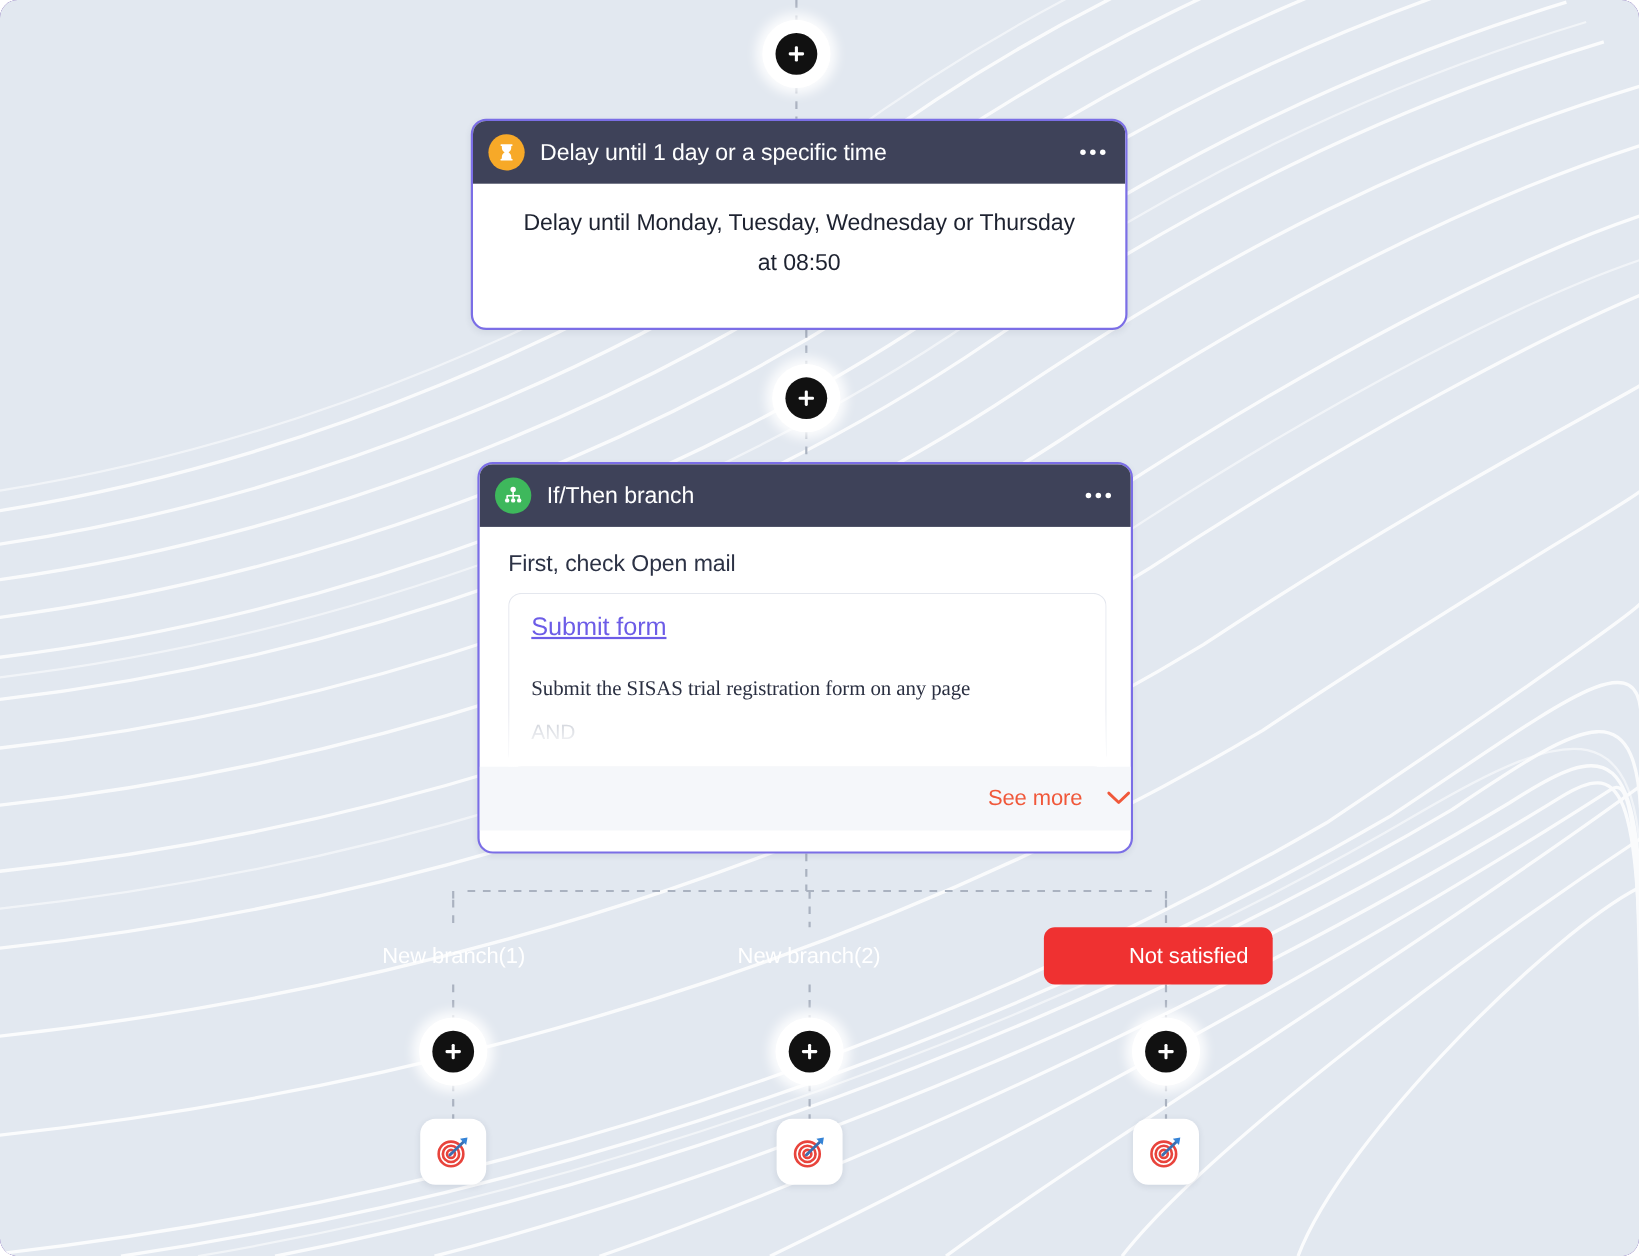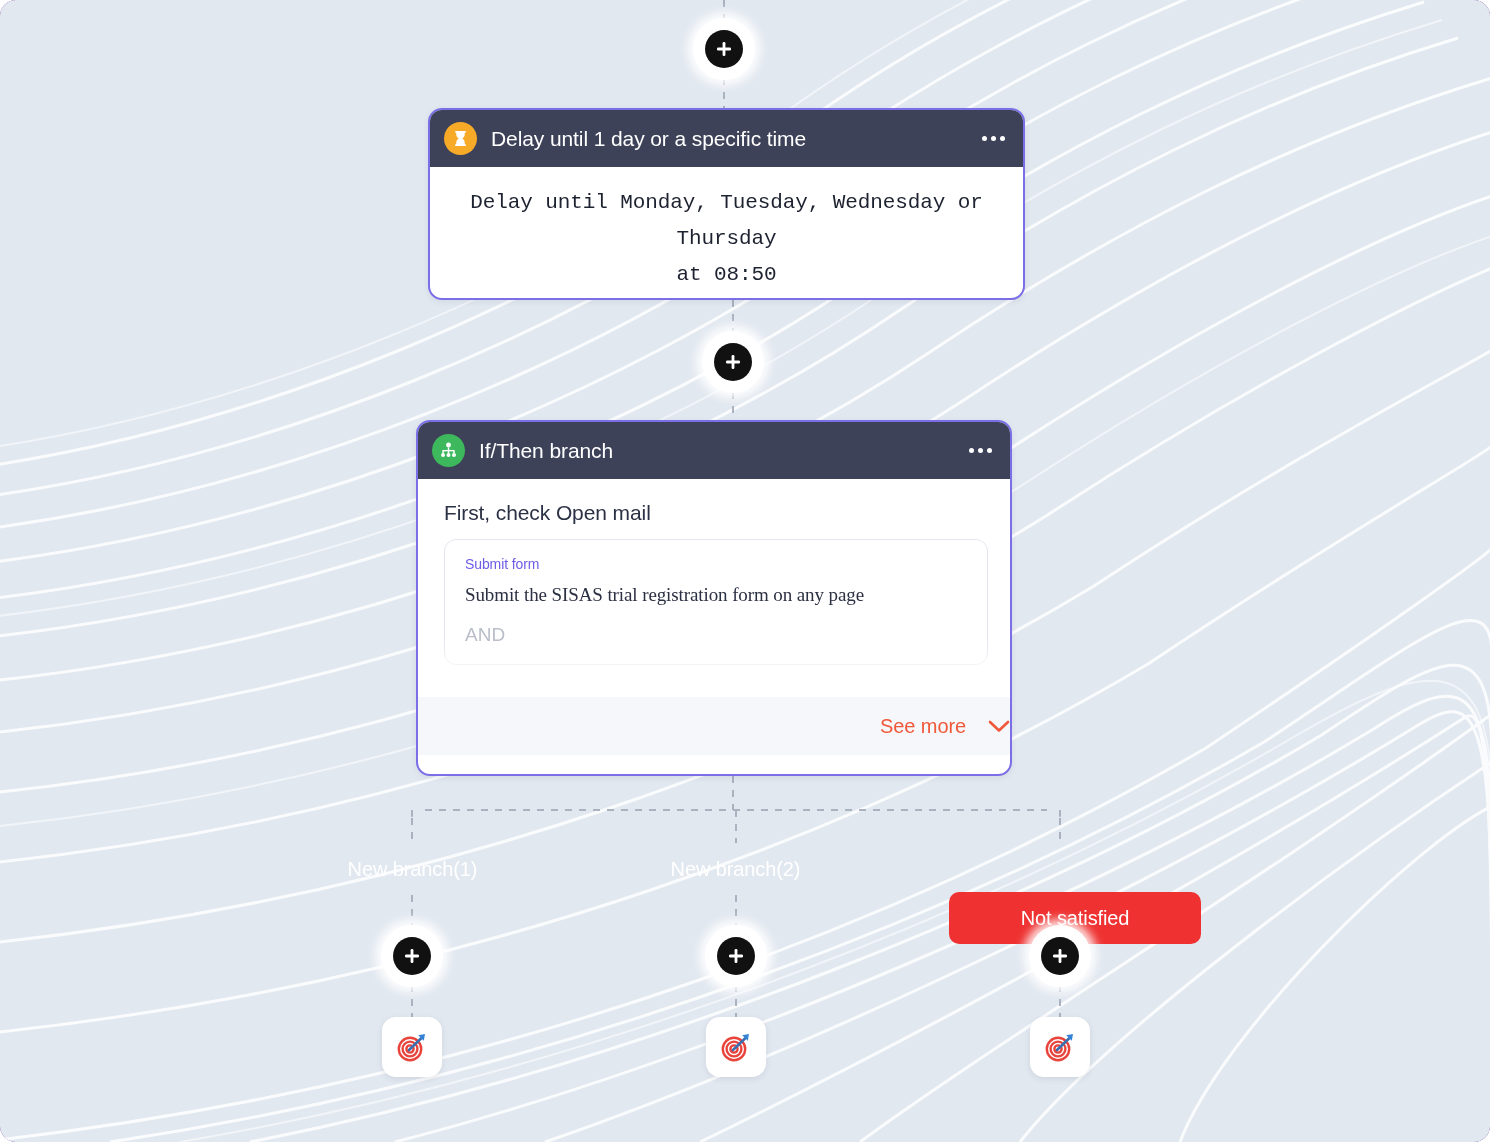--- a/index.html
+++ b/index.html
@@ -118,21 +118,20 @@
   }
 
   
   .delay-text {
     text-align: center;
     font-size: 21px;
     color: #1d2230;
     line-height: 36px;
     padding: 18px 20px 22px 20px;
     letter-spacing: -0.1px;
-    font-family: Liberation Mono, monospace;
   }
 
   
   .check-label {
     font-size: 21px;
     color: #2c3245;
     padding: 22px 12px 14px 26px;
     letter-spacing: -0.1px;
   }
   .cond-wrap {
@@ -143,23 +142,24 @@
   }
   .cond-box {
     border: 1px solid #e4e7ee;
     border-radius: 12px;
     padding: 16px 20px 18px 20px;
     background: #ffffff;
     box-sizing: border-box;
   }
   .cond-title {
     color: #6c5ce7;
-    font-size: 14px;
-    margin-bottom: 7px;
-    letter-spacing: -0.1px;
+    font-size: 23px;
+    margin-bottom: 28px;
+    letter-spacing: -0.1px;
+    text-decoration: underline;
   }
   .cond-desc {
     color: #2b3042;
     font-size: 19px;
     line-height: 31px;
     letter-spacing: -0.1px;
     font-family: Liberation Serif, serif;
   }
   .cond-join {
     color: #b9bec9;
@@ -320,21 +320,21 @@
 
   <div class="plus-btn" style="left:702px; top:331px;">
     <span class="knob">
       <svg width="20" height="20" viewBox="0 0 20 20">
         <rect x="8.6" y="3" width="2.8" height="14" rx="1.2" fill="#ffffff"></rect>
         <rect x="3" y="8.6" width="14" height="2.8" rx="1.2" fill="#ffffff"></rect>
       </svg>
     </span>
   </div>
 
-  <div class="card" style="left:416px; top:420px; width:596px; height:356px;">
+  <div class="card" style="left:434px; top:420px; width:596px; height:356px;">
     <div class="card-header">
       <span class="node-icon green">
         <svg width="19" height="19" viewBox="0 0 24 24">
           <circle cx="12" cy="5" r="3.1" fill="#ffffff"></circle>
           <rect x="11.1" y="8" width="1.8" height="4" fill="#ffffff"></rect>
           <rect x="4.6" y="11.3" width="14.8" height="1.8" fill="#ffffff"></rect>
           <rect x="4.2" y="12" width="1.8" height="3.4" fill="#ffffff"></rect>
           <rect x="11.1" y="12" width="1.8" height="3.4" fill="#ffffff"></rect>
           <rect x="18" y="12" width="1.8" height="3.4" fill="#ffffff"></rect>
           <circle cx="5.1" cy="17.6" r="2.5" fill="#ffffff"></circle>
@@ -412,21 +412,21 @@
         <circle cx="16" cy="20" r="11.2" fill="none" stroke="#e8443c" stroke-width="2.4"></circle>
         <circle cx="16" cy="20" r="7.4" fill="none" stroke="#e8443c" stroke-width="2.4"></circle>
         <circle cx="16" cy="20" r="3.6" fill="none" stroke="#e8443c" stroke-width="2.4"></circle>
         <circle cx="16" cy="20" r="1.2" fill="#e8443c"></circle>
         <path d="M15 21 L27.5 9" stroke="#3b6fb0" stroke-width="2.6" stroke-linecap="round"></path>
         <path d="M24.2 6.2 L31 5 L29.8 11.8 Z" fill="#3583d6"></path>
       </svg>
     </span>
   </div>
 
-  <div class="branch-pill" style="left:949px; top:892px; width:252px; background:#ef3131;">
+  <div class="branch-pill" style="left:949px; top:843px; width:208px; background:#ef3131;justify-content:flex-end;">
     <span>Not satisfied</span>
   </div>
   <div class="plus-btn" style="left:1029px; top:925px;">
     <span class="knob">
       <svg width="20" height="20" viewBox="0 0 20 20">
         <rect x="8.6" y="3" width="2.8" height="14" rx="1.2" fill="#ffffff"></rect>
         <rect x="3" y="8.6" width="14" height="2.8" rx="1.2" fill="#ffffff"></rect>
       </svg>
     </span>
   </div>

